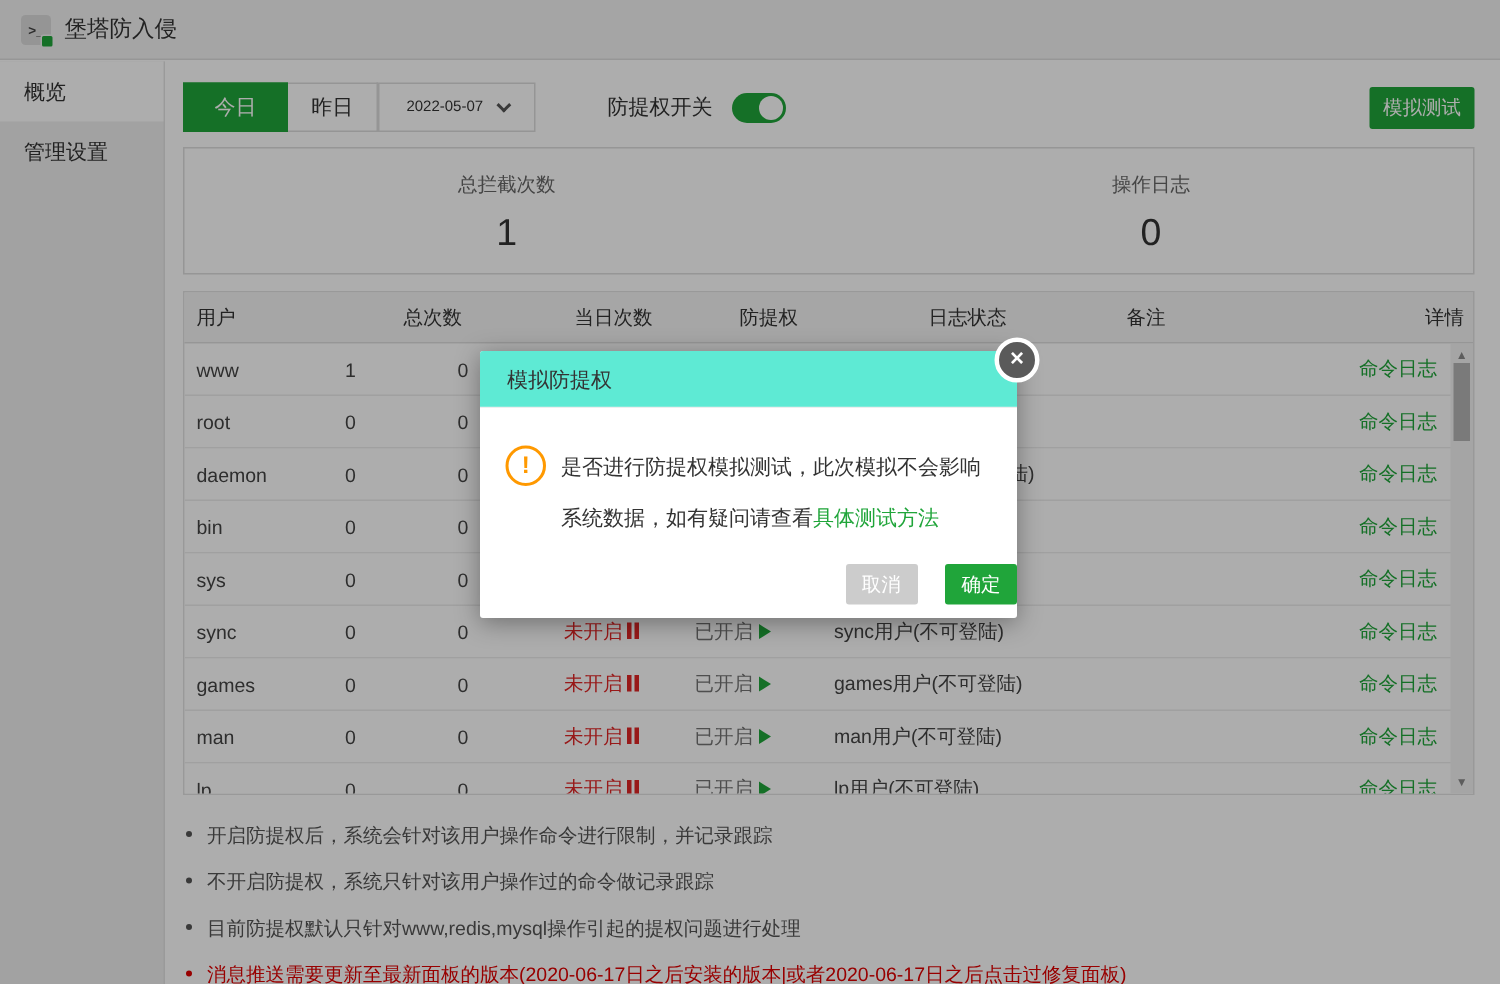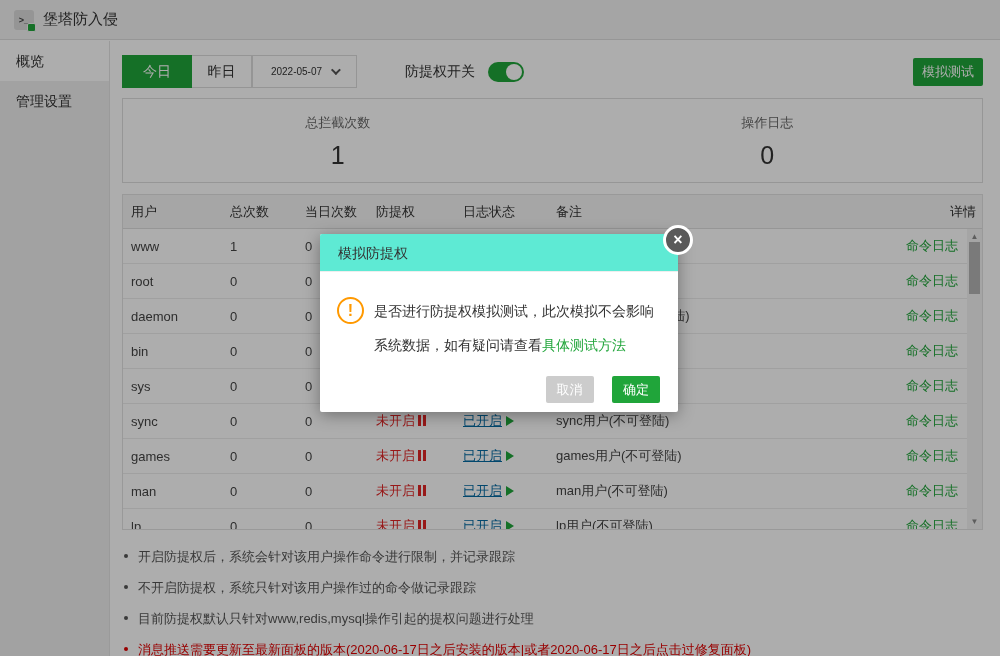--- a/index.html
+++ b/index.html
@@ -57,38 +57,38 @@
   }
   
   .stats { margin-top:10px; height:85px; border:1px solid #ddd; display:flex; }
   .stat { flex:1; text-align:center; padding-top:15px; }
   .stat .label { font-size:13px; color:#666; }
   .stat .value { font-size:25px; color:#333; margin-top:9px; }
   
   .table { margin-top:11px; border:1px solid #e2e2e2; }
   .thead {
     height:34px; background:#f5f5f5; display:flex; align-items:center;
-    padding:0 6px 0 8px; font-size:13px; color:#333; border-bottom:1px solid #ddd;
+    padding:0 6px 0 8px; font-size:13px; color:#333; border-bottom:1px solid #ddd;gap:39px;
   }
   .tbody { position:relative; height:300px; overflow:hidden; }
   .trow {
     height:35px; display:flex; align-items:center; padding:0 24px 0 8px;
     font-size:13px; color:#444; border-bottom:1px solid #ececec; background:#fff;
   }
   .col-user { width:99px; }
   .col-total { width:75px; }
   .col-today { width:71px; }
   .col-priv { width:87px; }
   .col-log { width:93px; }
   .col-remark { flex:1; overflow:hidden; white-space:nowrap; }
   .col-detail { width:86px; text-align:right; }
   .off-text { color:#e02525; }
   .pause-icon { display:inline-block; margin-left:3px; }
   .pause-icon i { display:inline-block; width:3px; height:11px; background:#e02525; margin-right:2px; vertical-align:-1px; }
-  .on-text { color:#0369a1;text-decoration:underline; }
+  .on-text { color:#737373; }
   .play-icon { display:inline-block; width:0; height:0; border-left:8px solid #20a53a; border-top:5px solid transparent; border-bottom:5px solid transparent; margin-left:4px; vertical-align:-1px; }
   .link { color:#20a53a; cursor:pointer; }
   
   .vscroll { position:absolute; right:0; top:0; width:15px; height:300px; background:#f4f4f4; }
   .vscroll .arrow { position:absolute; left:0; width:15px; text-align:center; font-size:8px; color:#8a8a8a; cursor:pointer; }
   .vscroll .up { top:3px; } .vscroll .down { bottom:3px; }
   .vscroll .thumb { position:absolute; left:2px; top:13px; width:11px; height:52px; background:#b4b4b4; cursor:pointer; }
   
   .notes { margin-top:18px; }
   .note { display:flex; align-items:flex-start; font-size:13px; color:#555; margin-bottom:13px; }
@@ -111,21 +111,21 @@
     color:#fff; font-size:16px; font-weight:bold; line-height:24px; text-align:center;
     cursor:pointer; z-index:61;
   }
   .modal-body { display:flex; padding:22px 14px 0 17px; }
   .warn-icon {
     flex:none; width:27px; height:27px; border:2px solid #ff9900; border-radius:50%;
     color:#ff9900; font-size:16px; font-weight:bold; text-align:center; line-height:23px;
     margin-right:10px; margin-top:3px;
   }
   .modal-text { font-size:14px; line-height:34px; color:#333; max-width:292px; }
-  .modal-footer { position:absolute; right:18px; bottom:9px; }
+  .modal-footer { position:absolute; right:0; bottom:9px; }
   .m-btn { width:48px; height:27px; font-size:13px; border-radius:2px; color:#fff; }
   .m-cancel { background:#ccc; margin-right:14px; }
   .m-confirm { background:#20a53a; }
 </style>
 </head>
 <body>
 
 <div class="page">
 
   <div class="topbar">

